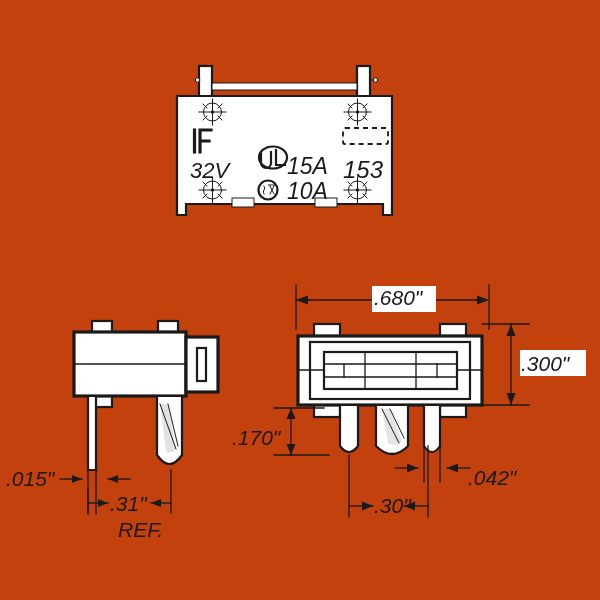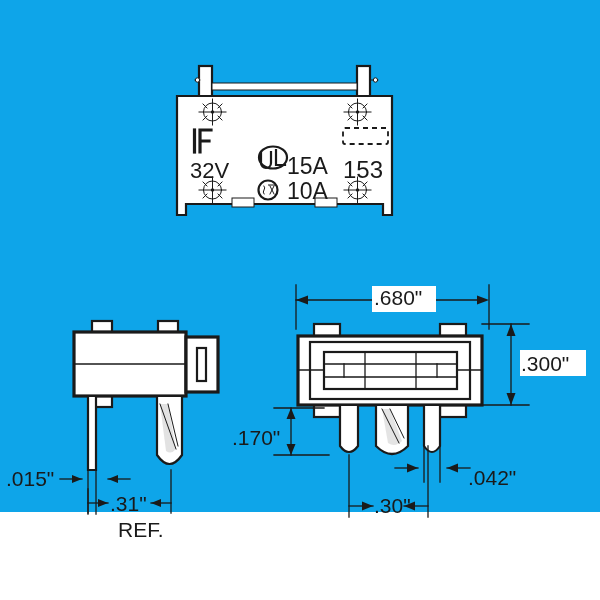--- a/index.html
+++ b/index.html
@@ -9,22 +9,23 @@
   }
   body {
     width: 600px;
     height: 600px;
     font-family: "Liberation Sans", sans-serif;
     overflow: hidden;
   }
   #drawing-root {
     position: relative;
     width: 600px;
-    height: 512px;
-    background: #0ea5e9;
+    height: 600px;
+    background: #c2410c;
+    font-style: italic;
   }
   svg#drawing-canvas {
     position: absolute;
     left: 0;
     top: 0;
     width: 600px;
     height: 600px;
     display: block;
   }
   .ln {

